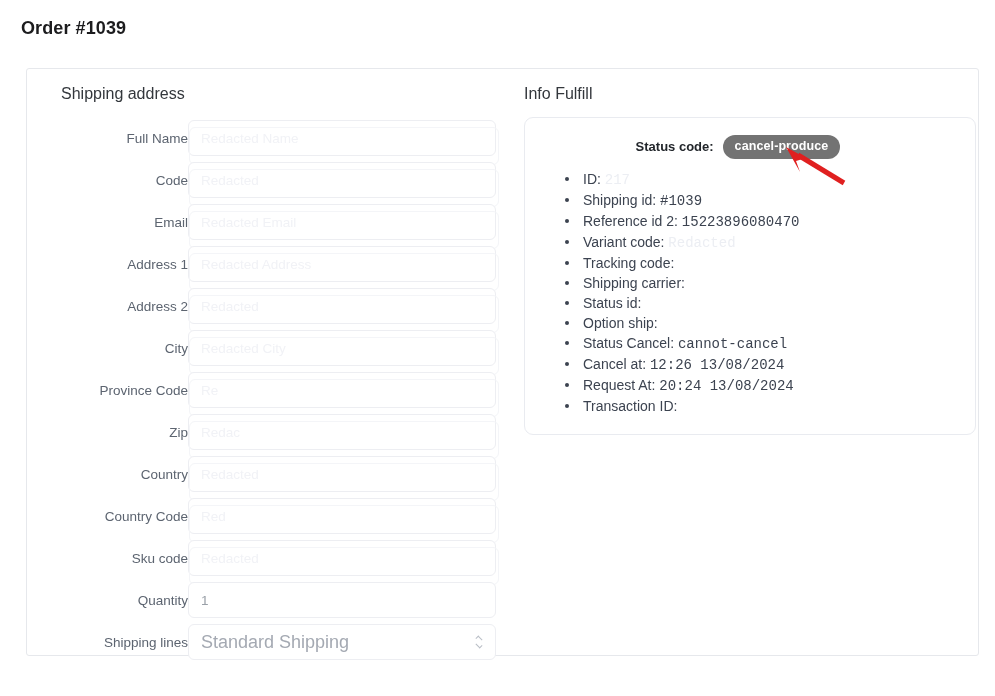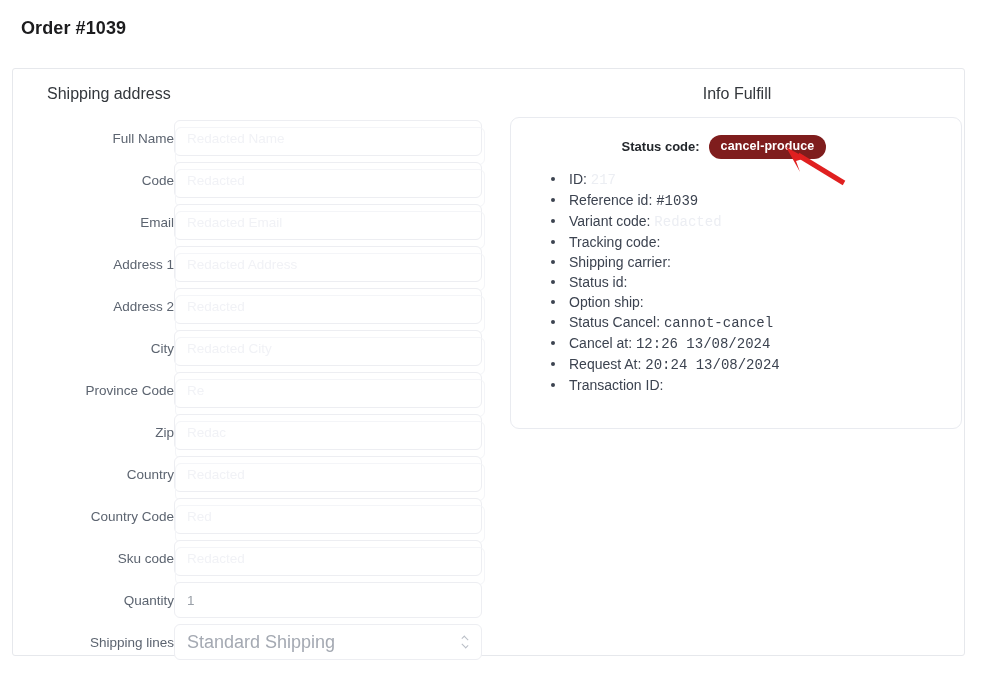--- a/index.html
+++ b/index.html
@@ -28,21 +28,21 @@
     top: 18px;
     font-size: 18px;
     font-weight: bold;
     color: #1c1c1e;
     letter-spacing: 0.1px;
   }
 
   
   .panel {
     position: absolute;
-    left: 12px;
+    left: 26px;
     top: 68px;
     width: 953px;
     height: 588px;
     border: 1px solid #e6e8ec;
     border-radius: 3px;
     background: #ffffff;
   }
 
   .columns {
     display: flex;
@@ -62,21 +62,21 @@
   }
 
   .section-heading {
     font-size: 16px;
     color: #33373c;
     font-weight: normal;
     margin: 0 0 14px 0;
     padding-left: 0;
   }
   .col-left .section-heading { padding-left: 20px; }
-  .col-right .section-heading { padding-left: 13px; text-align: center; }
+  .col-right .section-heading { padding-left: 13px; }
 
   
   .form {
     position: relative;
   }
   .form-row {
     display: flex;
     align-items: center;
     height: 42px;
     margin-bottom: 0px;
@@ -360,25 +360,26 @@
             </div>
           </div>
       </div>
 
       <div class="col-right">
         <div class="section-heading">Info Fulfill</div>
 
         <div class="info-card">
           <div class="status-line">
             <span class="status-label">Status code:</span>
-            <span class="status-badge" style="background: #7f1d1d;">cancel-produce</span>
+            <span class="status-badge" style="background: #737373;">cancel-produce</span>
           </div>
           <ul class="info-list" id="info-list">
               <li><span>ID:</span> <span class="val redacted-val">217</span></li>
-              <li><span>Reference id:</span> <span class="val">#1039</span></li>
+              <li><span>Shipping id:</span> <span class="val">#1039</span></li>
+              <li><span>Reference id 2:</span> <span class="val">15223896080470</span></li>
               <li><span>Variant code:</span> <span class="val redacted-val">Redacted</span></li>
               <li><span>Tracking code:</span></li>
               <li><span>Shipping carrier:</span></li>
               <li><span>Status id:</span></li>
               <li><span>Option ship:</span></li>
               <li><span>Status Cancel:</span> <span class="val">cannot-cancel</span></li>
               <li><span>Cancel at:</span> <span class="val">12:26 13/08/2024</span></li>
               <li><span>Request At:</span> <span class="val">20:24 13/08/2024</span></li>
               <li><span>Transaction ID:</span></li>
             </ul>

